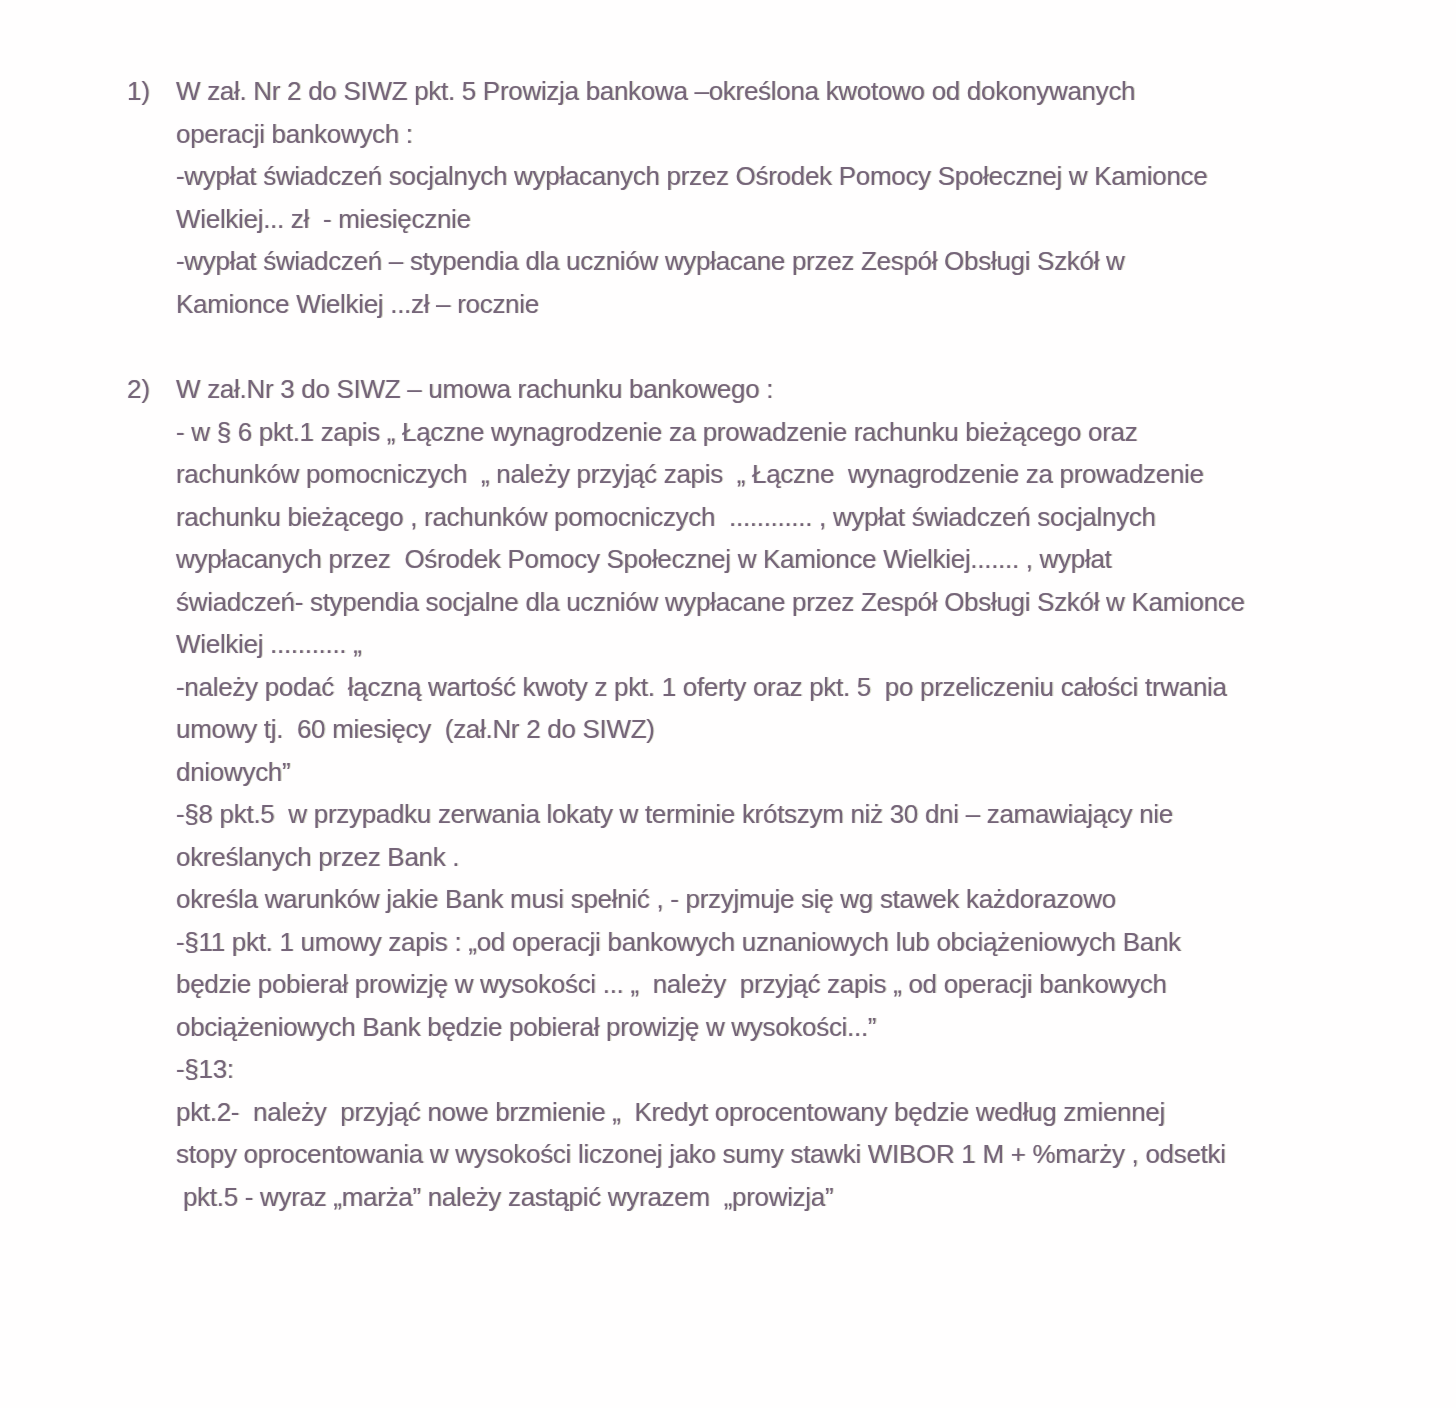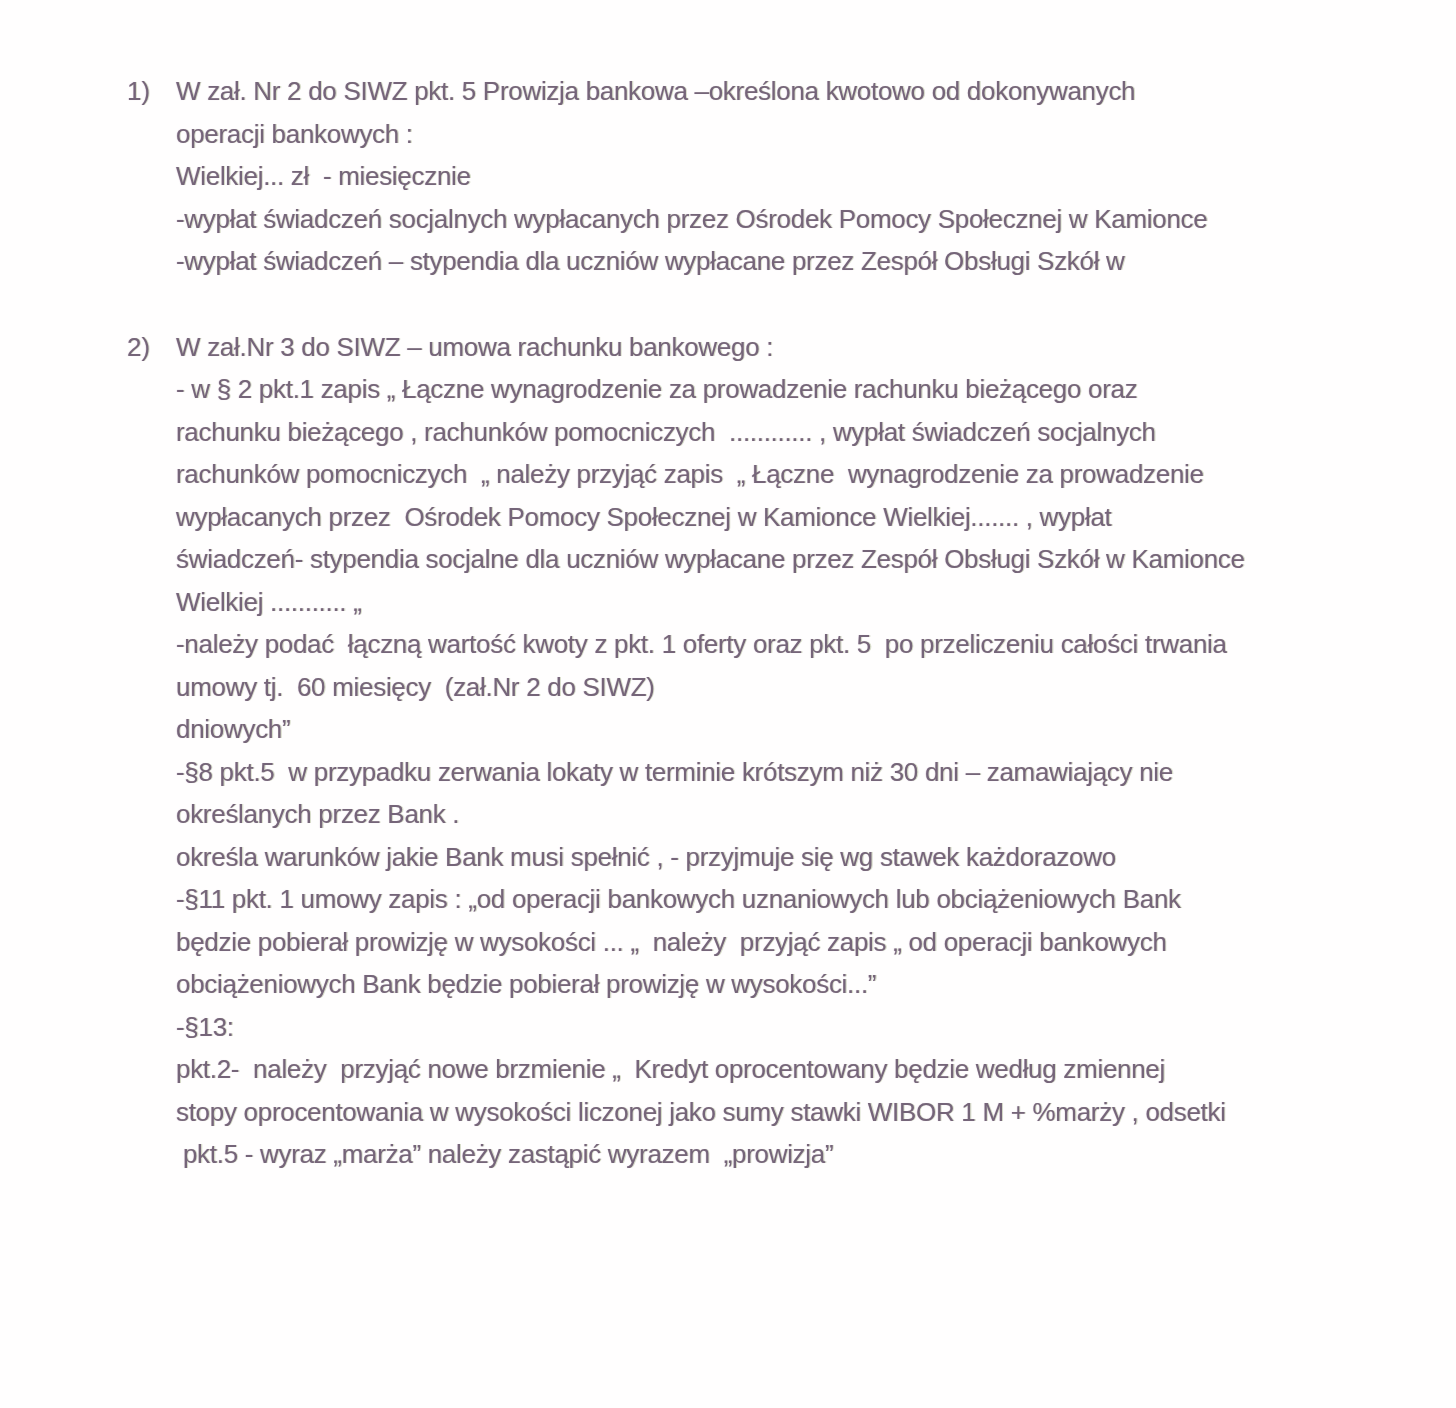--- a/index.html
+++ b/index.html
@@ -51,31 +51,32 @@
 </head>
 <body>
 
 <div class="page">
   <div class="content">
 
     <div class="list-item">
       <div class="num">1)</div>
       <div class="line">W zał. Nr 2 do SIWZ pkt. 5 Prowizja bankowa –określona kwotowo od dokonywanych</div>
       <div class="line">operacji bankowych :</div>
+      <div class="line">-wypłat świadczeń socjalnych wypłacanych przez Ośrodek Pomocy Społecznej w Kamionce</div>
       <div class="line">Wielkiej... zł  - miesięcznie</div>
-      <div class="line">-wypłat świadczeń socjalnych wypłacanych przez Ośrodek Pomocy Społecznej w Kamionce</div>
       <div class="line">-wypłat świadczeń – stypendia dla uczniów wypłacane przez Zespół Obsługi Szkół w</div>
+      <div class="line">Kamionce Wielkiej ...zł – rocznie</div>
     </div>
 
     <div class="list-item">
       <div class="num">2)</div>
       <div class="line">W zał.Nr 3 do SIWZ – umowa rachunku bankowego :</div>
-      <div class="line">- w § 2 pkt.1 zapis „ Łączne wynagrodzenie za prowadzenie rachunku bieżącego oraz</div>
+      <div class="line">- w § 6 pkt.1 zapis „ Łączne wynagrodzenie za prowadzenie rachunku bieżącego oraz</div>
+      <div class="line">rachunków pomocniczych  „ należy przyjąć zapis  „ Łączne  wynagrodzenie za prowadzenie</div>
       <div class="line">rachunku bieżącego , rachunków pomocniczych  ............ , wypłat świadczeń socjalnych</div>
-      <div class="line">rachunków pomocniczych  „ należy przyjąć zapis  „ Łączne  wynagrodzenie za prowadzenie</div>
       <div class="line">wypłacanych przez  Ośrodek Pomocy Społecznej w Kamionce Wielkiej....... , wypłat</div>
       <div class="line">świadczeń- stypendia socjalne dla uczniów wypłacane przez Zespół Obsługi Szkół w Kamionce</div>
       <div class="line">Wielkiej ........... „</div>
       <div class="line">-należy podać  łączną wartość kwoty z pkt. 1 oferty oraz pkt. 5  po przeliczeniu całości trwania</div>
       <div class="line">umowy tj.  60 miesięcy  (zał.Nr 2 do SIWZ)</div>
       <div class="line">dniowych”</div>
       <div class="line">-§8 pkt.5  w przypadku zerwania lokaty w terminie krótszym niż 30 dni – zamawiający nie</div>
       <div class="line">określanych przez Bank .</div>
       <div class="line">określa warunków jakie Bank musi spełnić , - przyjmuje się wg stawek każdorazowo</div>
       <div class="line">-§11 pkt. 1 umowy zapis : „od operacji bankowych uznaniowych lub obciążeniowych Bank</div>

